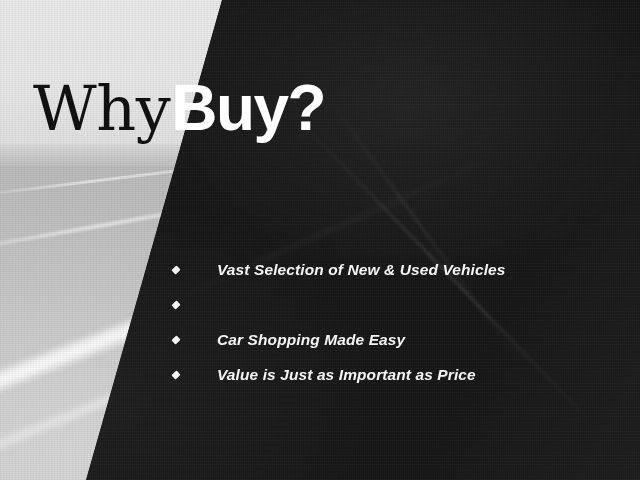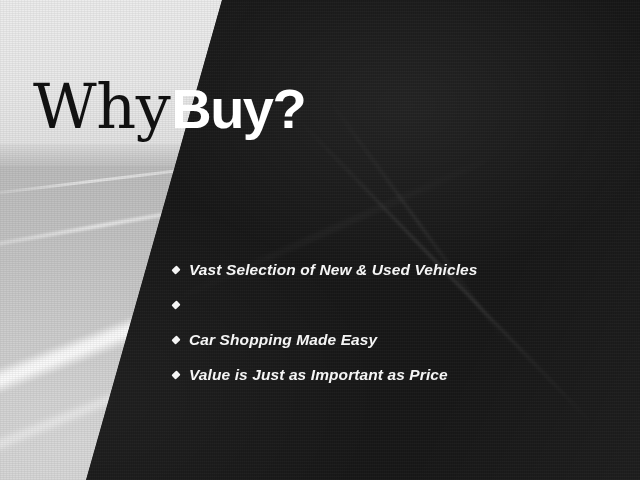--- a/index.html
+++ b/index.html
@@ -188,21 +188,21 @@
   .headline-why {
     font-family: "DejaVu Serif", "Liberation Serif", serif;
     font-size: 62px;
     font-weight: 400;
     color: #111111;
     letter-spacing: -0.5px;
     vertical-align: baseline;
   }
   .headline-buy {
     font-family: "Liberation Sans", "DejaVu Sans", sans-serif;
-    font-size: 56px;
+    font-size: 64px;
     font-weight: 700;
     color: #ffffff;
     letter-spacing: -1.5px;
     vertical-align: baseline;
     margin-left: 1px;
   }
 
   
   .bullets {
     position: absolute;
@@ -211,20 +211,21 @@
     z-index: 6;
     list-style: none;
     margin: 0;
     padding: 0;
   }
   .bullet-item {
     display: flex;
     align-items: center;
     height: 35px;
     color: #f2f2f2;
+    gap: 28px;
   }
   .bullet-marker {
     flex: 0 0 auto;
     width: 8px;
     height: 8px;
     margin-right: 9px;
     position: relative;
   }
   .bullet-marker::before {
     content: "";

